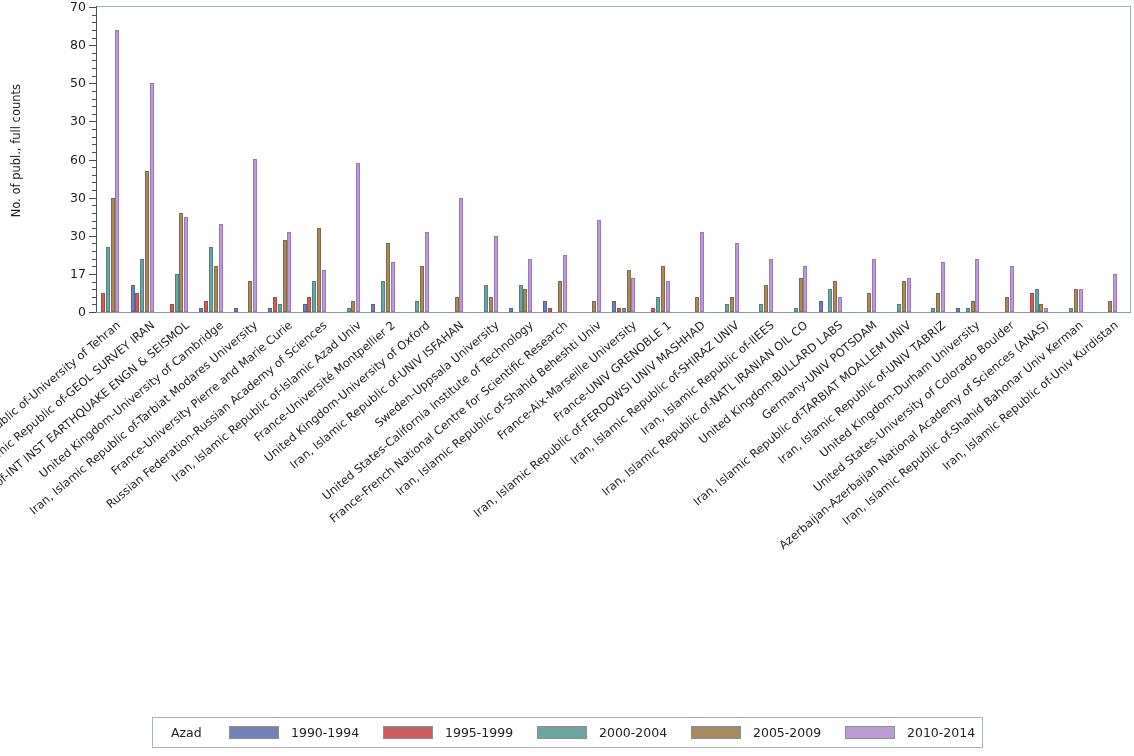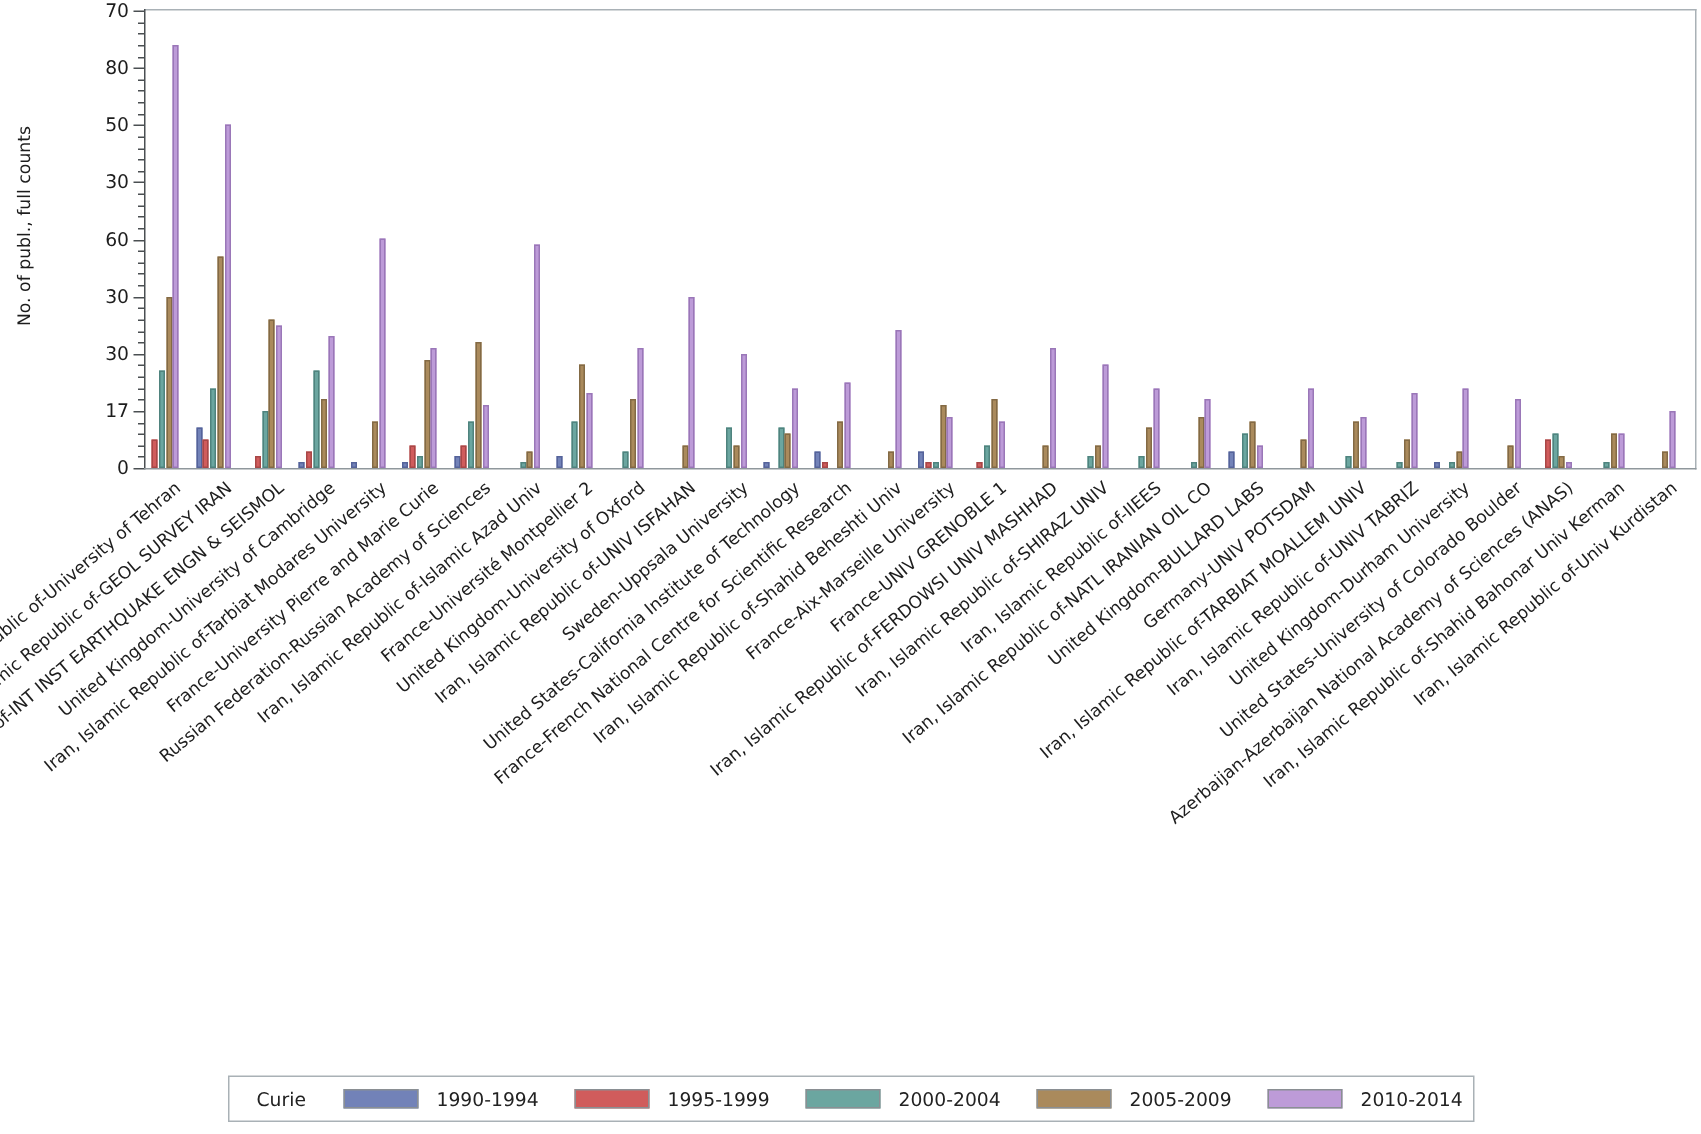--- a/index.html
+++ b/index.html
@@ -283,16 +283,16 @@
         <span>Azerbaijan-Azerbaijan National Academy of Sciences (ANAS)</span>
       </div>
       <div class="xl" style="left: 1077px; top: 318px;">
         <span>Iran, Islamic Republic of-Shahid Bahonar Univ Kerman</span>
       </div>
       <div class="xl" style="left: 1111.4px; top: 318px;">
         <span>Iran, Islamic Republic of-Univ Kurdistan</span>
       </div>
     </div>
   <div id="legend">
-    <span id="legend-title">Curie</span>
+    <span id="legend-title">Azad</span>
     <span id="legend-items"><span class="legend-item-swatch" style="left: 76px; background: rgb(114, 130, 184);"></span><span class="legend-item-label" style="left: 138px;">1990-1994</span><span class="legend-item-swatch" style="left: 230px; background: rgb(208, 92, 92);"></span><span class="legend-item-label" style="left: 292px;">1995-1999</span><span class="legend-item-swatch" style="left: 384px; background: rgb(107, 166, 160);"></span><span class="legend-item-label" style="left: 446px;">2000-2004</span><span class="legend-item-swatch" style="left: 538px; background: rgb(170, 138, 92);"></span><span class="legend-item-label" style="left: 600px;">2005-2009</span><span class="legend-item-swatch" style="left: 692px; background: rgb(189, 155, 216);"></span><span class="legend-item-label" style="left: 754px;">2010-2014</span></span>
   </div>
 </div>
 
 </body></html>

